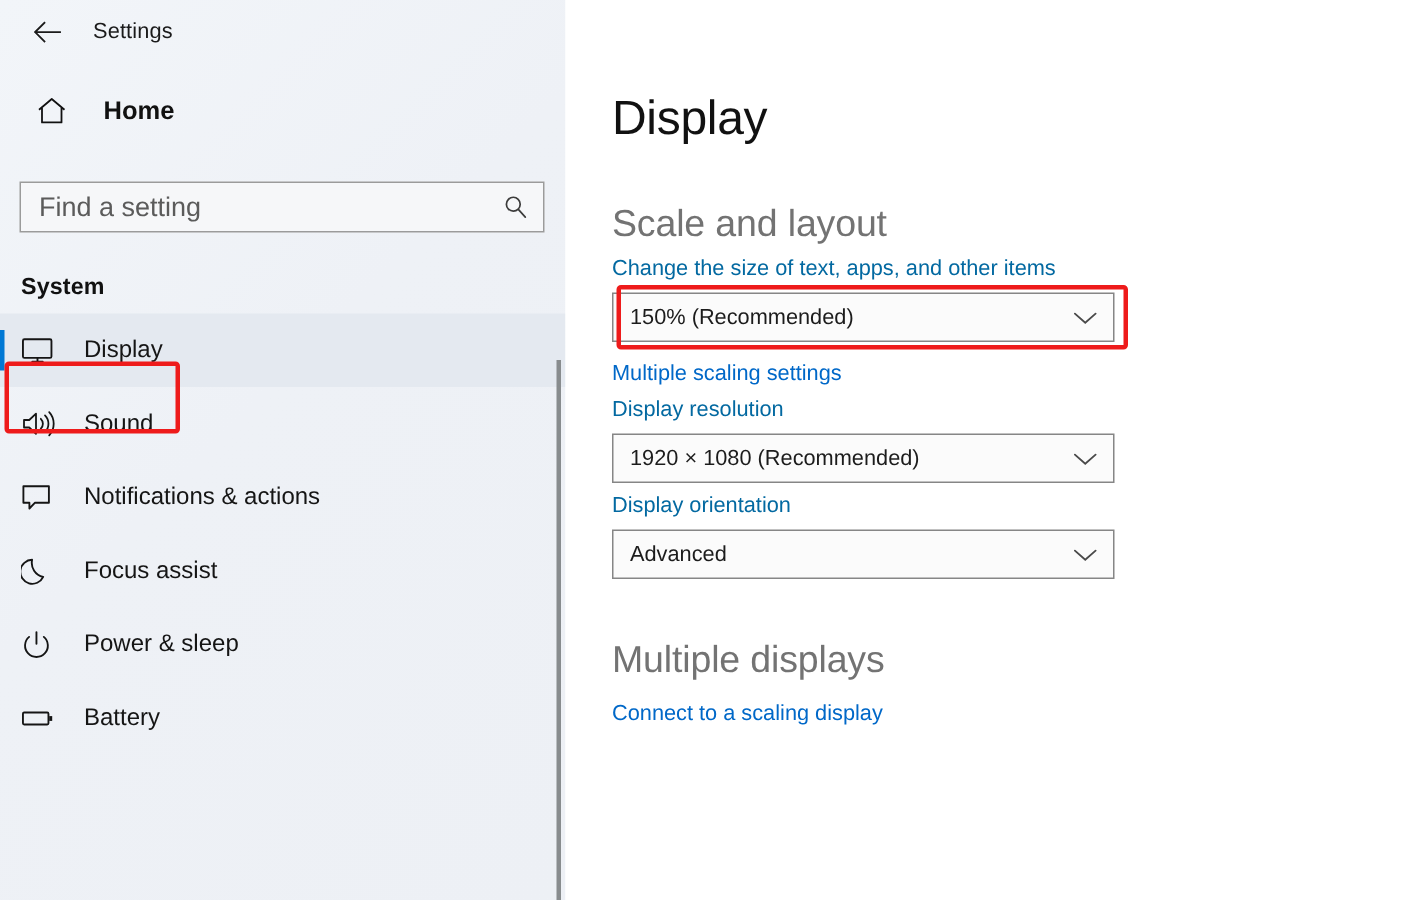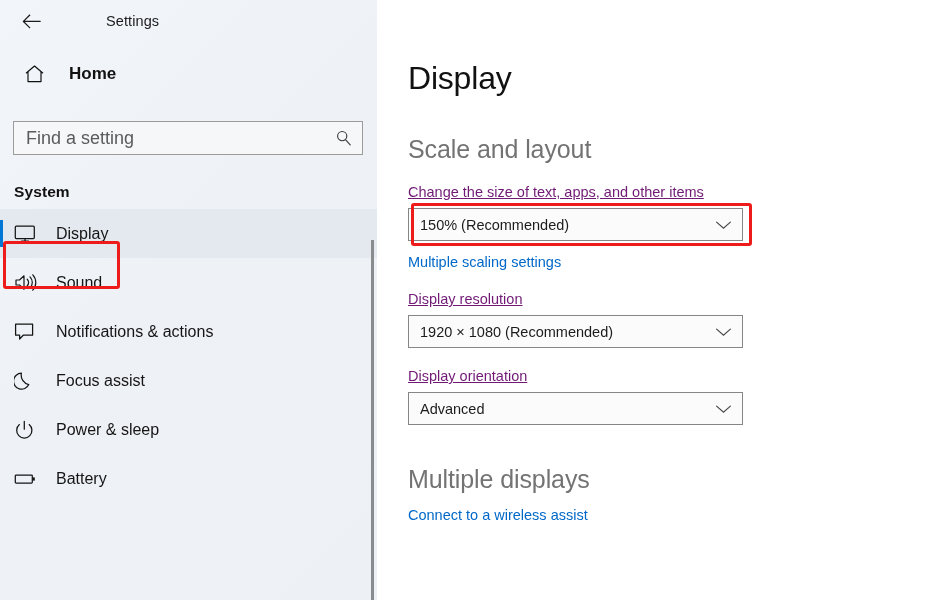--- a/index.html
+++ b/index.html
@@ -32,21 +32,20 @@
     background: linear-gradient(135deg, #f2f5f9 0%, #eef1f6 45%, #edf0f5 100%);
     flex: 0 0 377px;
     overflow: hidden;
   }
 
   .titlebar {
     height: 42px;
     display: flex;
     align-items: center;
     padding-left: 13px;
-    gap: 44px;
   }
 
   .back-btn {
     width: 36px;
     height: 30px;
     display: flex;
     align-items: center;
     justify-content: center;
     cursor: pointer;
   }
@@ -203,23 +202,22 @@
 
   .section-title {
     font-size: 25px;
     color: #737373;
     margin-top: 38px;
     letter-spacing: -0.1px;
   }
 
   .field-label {
     font-size: 14.5px;
-    color: #701a75;
-    margin-top: 20px;
-    text-decoration: underline;
+    color: #0369a1;
+    margin-top: 7px;
   }
 
   .combo {
     position: relative;
     width: 335px;
     height: 33px;
     background: #fbfbfb;
     border: 1px solid #868686;
     display: flex;
     align-items: center;
@@ -416,17 +414,17 @@
       <span class="combo-value">Advanced</span>
       <span class="combo-chevron">
         <svg width="17" height="11" viewBox="0 0 17 11">
           <path d="M1.6 2.6 L8.5 8.6 L15.4 2.6" stroke="#4a4a4a" stroke-width="1.25" fill="none" stroke-linecap="round"></path>
         </svg>
       </span>
     </div>
 
     <div class="section-title multi">Multiple displays</div>
 
-    <a class="link">Connect to a wireless assist</a>
+    <a class="link">Connect to a scaling display</a>
 
   </div>
 
 </div>
 
 </body></html>

